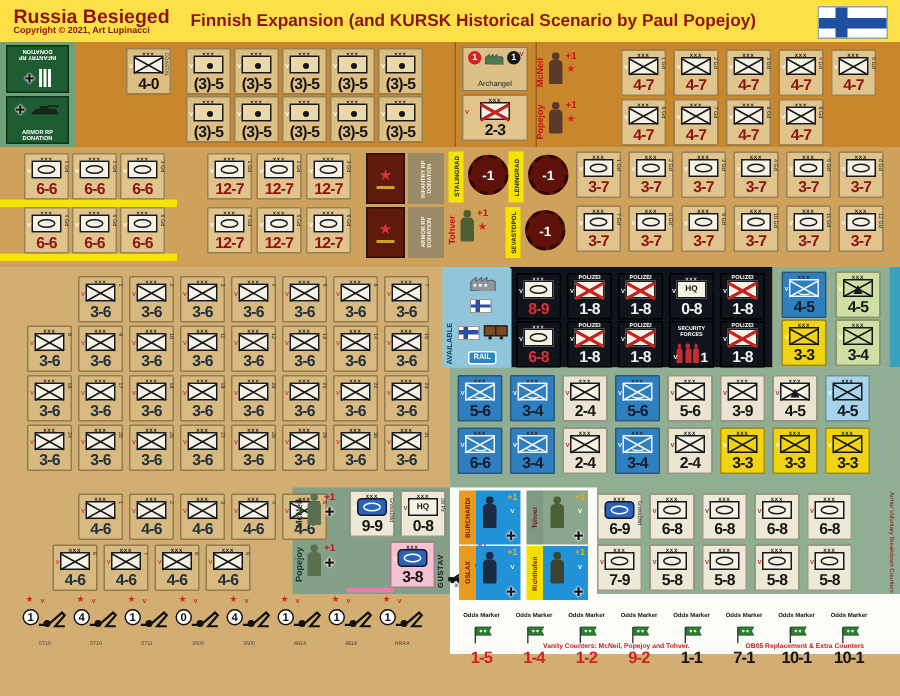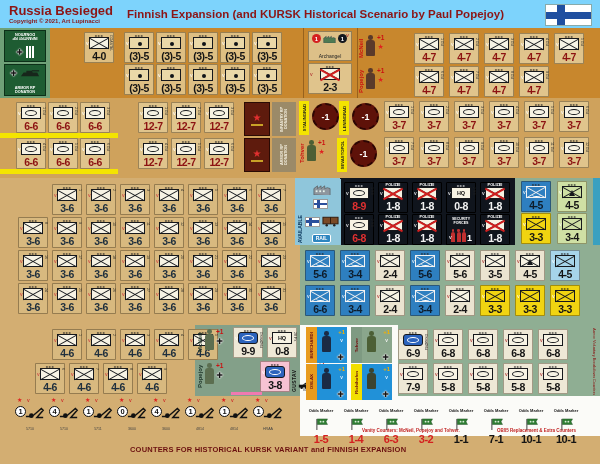--- a/index.html
+++ b/index.html
@@ -1,20 +1,20 @@
 <!DOCTYPE html>
 <html><head>
 <meta charset="utf-8">
 <style>
   html,body{margin:0;padding:0;background:#888;}
   #board{position:relative;width:600px;height:464px;overflow:hidden;
          font-family:"Liberation Sans",sans-serif;background:#d3ae72;}
   .abs{position:absolute;}
   
-  .hdr{position:absolute;left:0;top:0;width:600px;height:28px;background:#7dd3fc;
+  .hdr{position:absolute;left:0;top:0;width:600px;height:28px;background:#fde047;
        display:flex;align-items:center;}
   .hleft{width:118px;padding-left:9px;line-height:1;}
   .htitle{font-size:13px;font-weight:bold;color:#8c1515;display:block;}
   .hcopy{font-size:6px;font-weight:bold;color:#8c1515;display:block;margin-top:1px;}
   .hfront{font-size:21px;font-weight:bold;color:#16161a;letter-spacing:.5px;margin-right:9px;}
   .hsub{font-size:11.5px;font-weight:bold;color:#8c1515;}
   .hflag{position:absolute;right:8px;top:4px;width:45px;height:20px;background:#fff;border:1px solid #8aa;}
   .hflag::before{content:"";position:absolute;left:11px;top:0;width:8px;height:100%;background:#1f4fa0;}
   .hflag::after{content:"";position:absolute;left:0;top:6.5px;width:100%;height:7px;background:#1f4fa0;}
   
@@ -180,21 +180,20 @@
       <span class="htitle">Russia Besieged</span>
       <span class="hcopy">Copyright © 2021, Art Lupinacci</span>
     </div>
     <span class="hsub">Finnish Expansion  (and KURSK Historical Scenario by Paul Popejoy)</span>
     <div class="hflag"></div>
   </div>
 
   <div class="note" style="left:362px;top:428px;">Vanity Counters: McNeil, Popejoy and Tohver.</div>
   <div class="note" style="left:497px;top:428px;">OB05 Replacement &amp; Extra Counters</div>
   <div class="vert-cap" style="left:592px;top:328px;height:70px;">Armor Voluntary Breakdown Counters</div>
-  <div class="kcap">COUNTERS FOR HISTORICAL KURSK VARIANT and FINNISH EXPANSION</div>
 <div class="grp" style="left: 84px; top: 32px; gap: 2px;">
       <div class="ctr c-finnI">
         <span class="szm">xxx</span>
         <span class="vm">V</span>
         <div class="sym">
           <i class="a"></i>
           <i class="b"></i>
         </div>
         <span class="cside">COASTAL</span>
         <span class="cv">4-0</span>
@@ -1242,21 +1241,21 @@
         </div>
         <span class="cv">5-6</span>
       </div>
       <div class="ctr c-wht">
         <span class="szm">xxx</span>
         <span class="vm">V</span>
         <div class="sym">
           <i class="a"></i>
           <i class="b"></i>
         </div>
-        <span class="cv">3-5</span>
+        <span class="cv">3-9</span>
       </div>
       <div class="ctr c-whtT">
         <span class="szm">xxx</span>
         <span class="vm">V</span>
         <div class="sym">
           <i class="a"></i>
           <i class="b"></i>
           <u class="tri"></u>
         </div>
         <span class="cv">4-5</span>
@@ -1678,27 +1677,27 @@
             <line x1="2.5" y1="1" x2="2.5" y2="13" stroke="#333" stroke-width="1"></line>
             <path d="M3 1h11l-1.6 3 1.6 3H3z" fill="#2e7d32" stroke="#1b4d20" stroke-width=".5"></path>
             <circle cx="6.5" cy="4" r="1" fill="#d8ecd8"></circle>
             <circle cx="9.5" cy="4" r="1" fill="#d8ecd8"></circle>
           </svg></span><span class="oval red">1-4</span></div>
       <div class="oddsc"><span class="olbl">Odds Marker</span><span style="line-height: 0; display: inline-block;"><svg class="oflag" width="15" height="12" viewBox="0 0 15 13">
             <line x1="2.5" y1="1" x2="2.5" y2="13" stroke="#333" stroke-width="1"></line>
             <path d="M3 1h11l-1.6 3 1.6 3H3z" fill="#2e7d32" stroke="#1b4d20" stroke-width=".5"></path>
             <circle cx="6.5" cy="4" r="1" fill="#d8ecd8"></circle>
             <circle cx="9.5" cy="4" r="1" fill="#d8ecd8"></circle>
-          </svg></span><span class="oval red">6-3</span></div>
+          </svg></span><span class="oval red">1-2</span></div>
       <div class="oddsc"><span class="olbl">Odds Marker</span><span style="line-height: 0; display: inline-block;"><svg class="oflag" width="15" height="12" viewBox="0 0 15 13">
             <line x1="2.5" y1="1" x2="2.5" y2="13" stroke="#333" stroke-width="1"></line>
             <path d="M3 1h11l-1.6 3 1.6 3H3z" fill="#2e7d32" stroke="#1b4d20" stroke-width=".5"></path>
             <circle cx="6.5" cy="4" r="1" fill="#d8ecd8"></circle>
             <circle cx="9.5" cy="4" r="1" fill="#d8ecd8"></circle>
-          </svg></span><span class="oval red">3-2</span></div>
+          </svg></span><span class="oval red">9-2</span></div>
       <div class="oddsc"><span class="olbl">Odds Marker</span><span style="line-height: 0; display: inline-block;"><svg class="oflag" width="15" height="12" viewBox="0 0 15 13">
             <line x1="2.5" y1="1" x2="2.5" y2="13" stroke="#333" stroke-width="1"></line>
             <path d="M3 1h11l-1.6 3 1.6 3H3z" fill="#2e7d32" stroke="#1b4d20" stroke-width=".5"></path>
             <circle cx="6.5" cy="4" r="1" fill="#d8ecd8"></circle>
             <circle cx="9.5" cy="4" r="1" fill="#d8ecd8"></circle>
           </svg></span><span class="oval blk">1-1</span></div>
       <div class="oddsc"><span class="olbl">Odds Marker</span><span style="line-height: 0; display: inline-block;"><svg class="oflag" width="15" height="12" viewBox="0 0 15 13">
             <line x1="2.5" y1="1" x2="2.5" y2="13" stroke="#333" stroke-width="1"></line>
             <path d="M3 1h11l-1.6 3 1.6 3H3z" fill="#2e7d32" stroke="#1b4d20" stroke-width=".5"></path>
             <circle cx="6.5" cy="4" r="1" fill="#d8ecd8"></circle>

